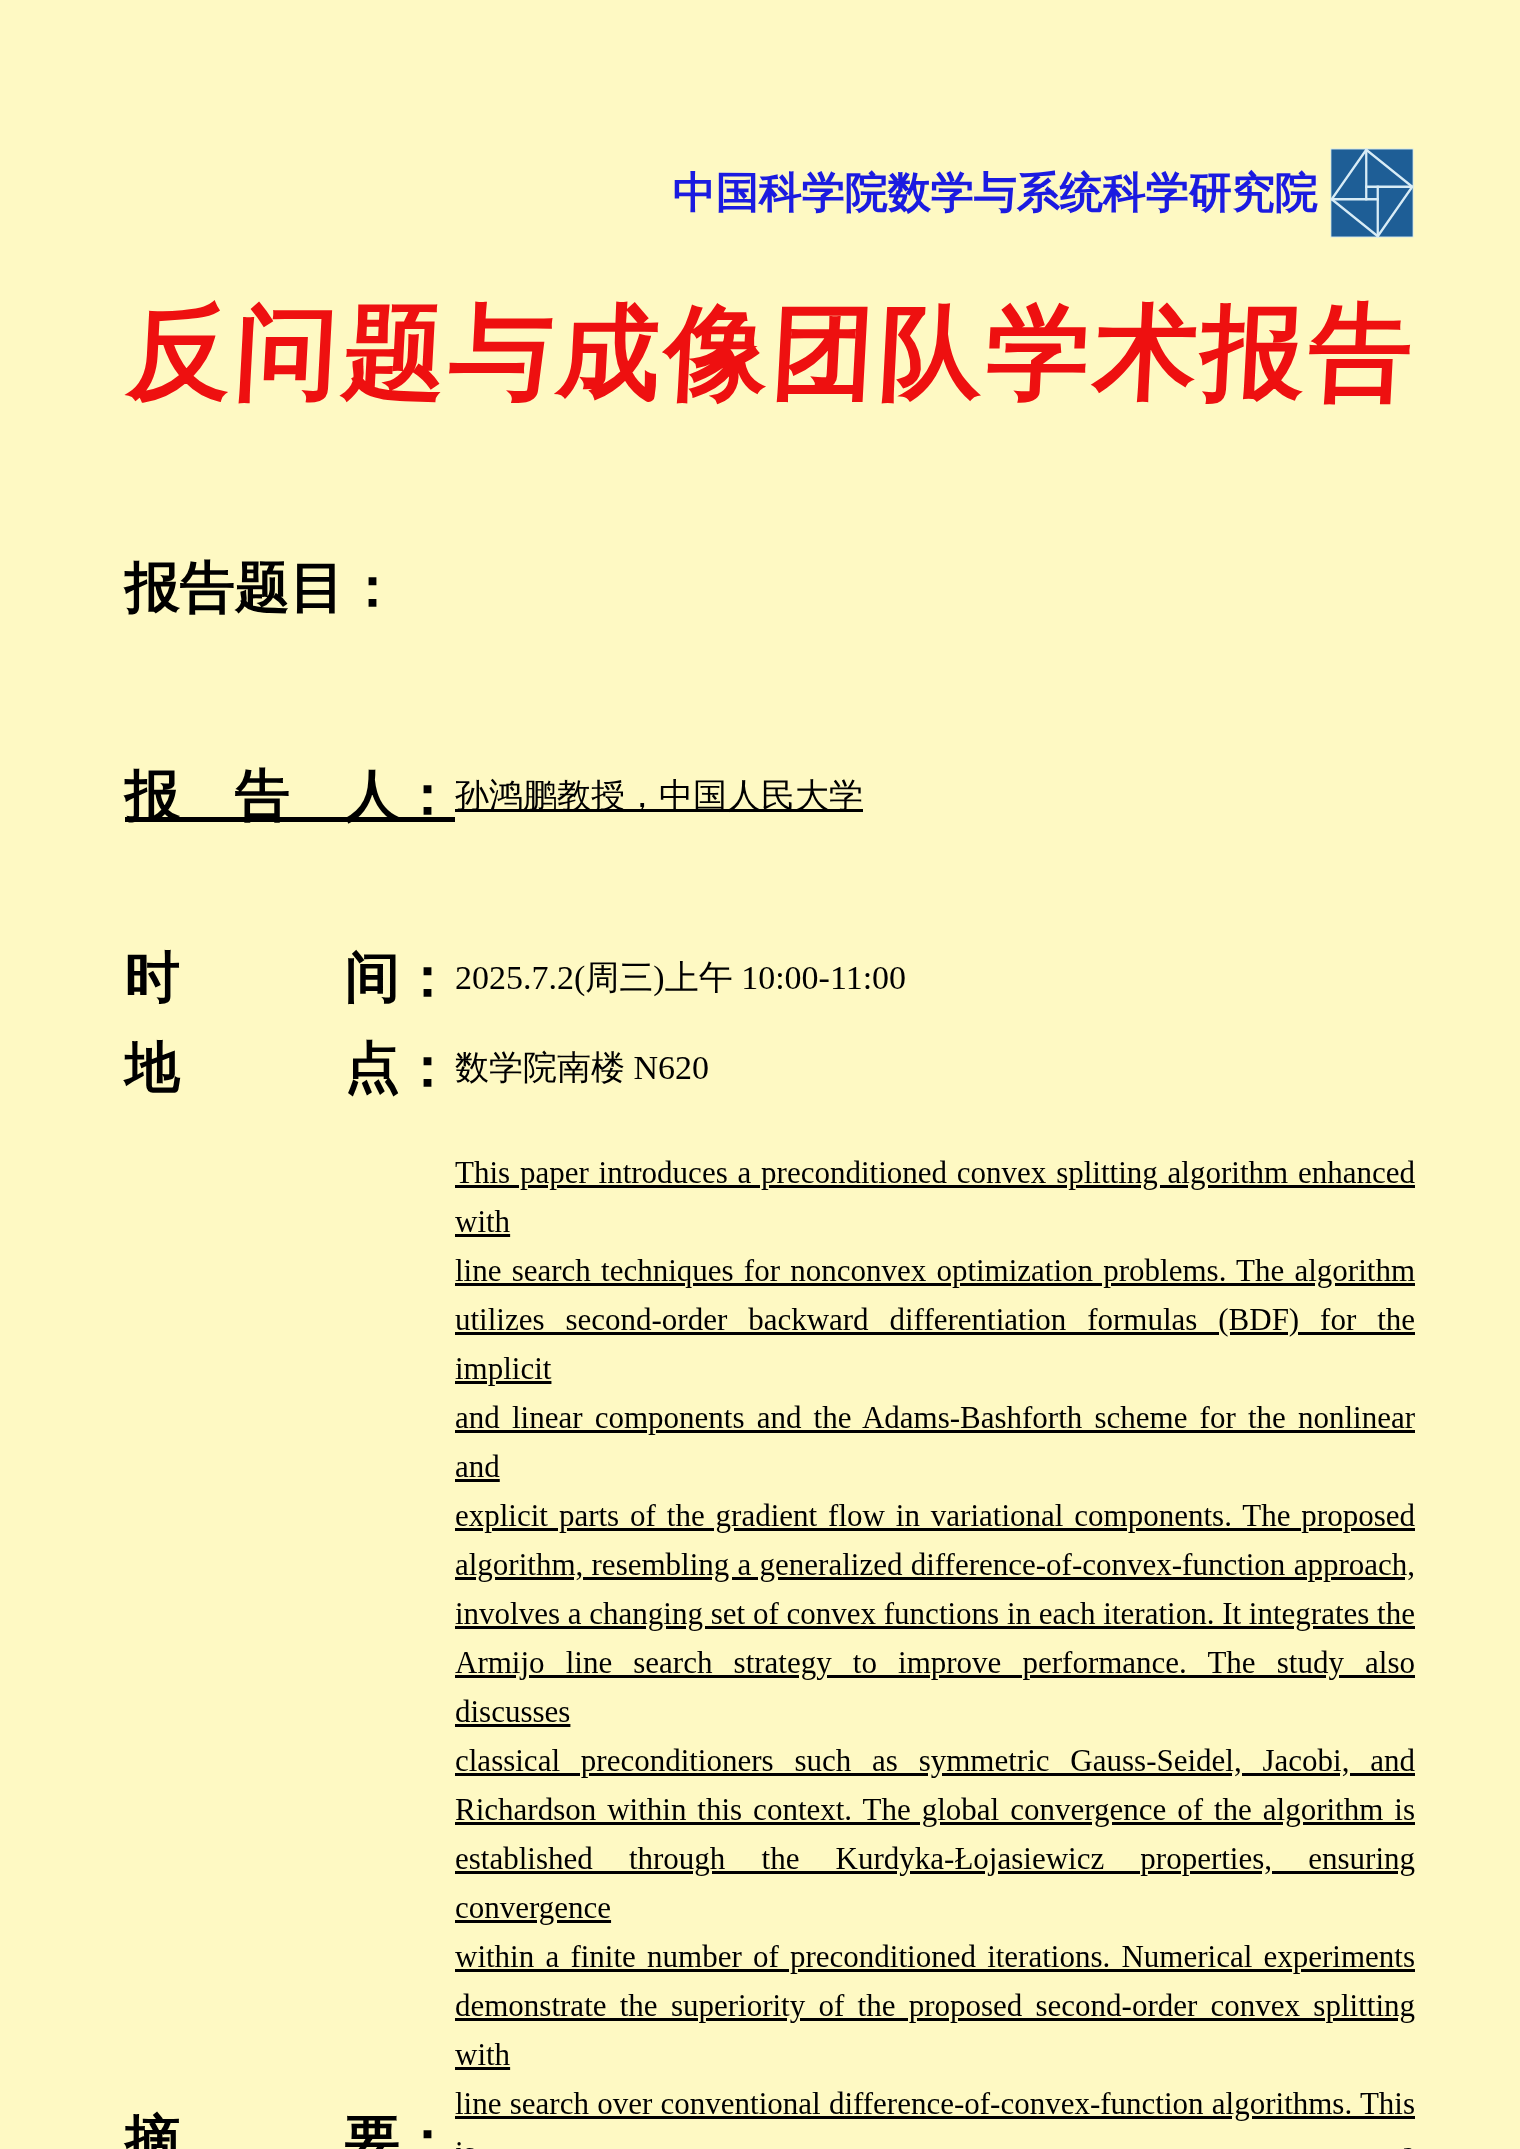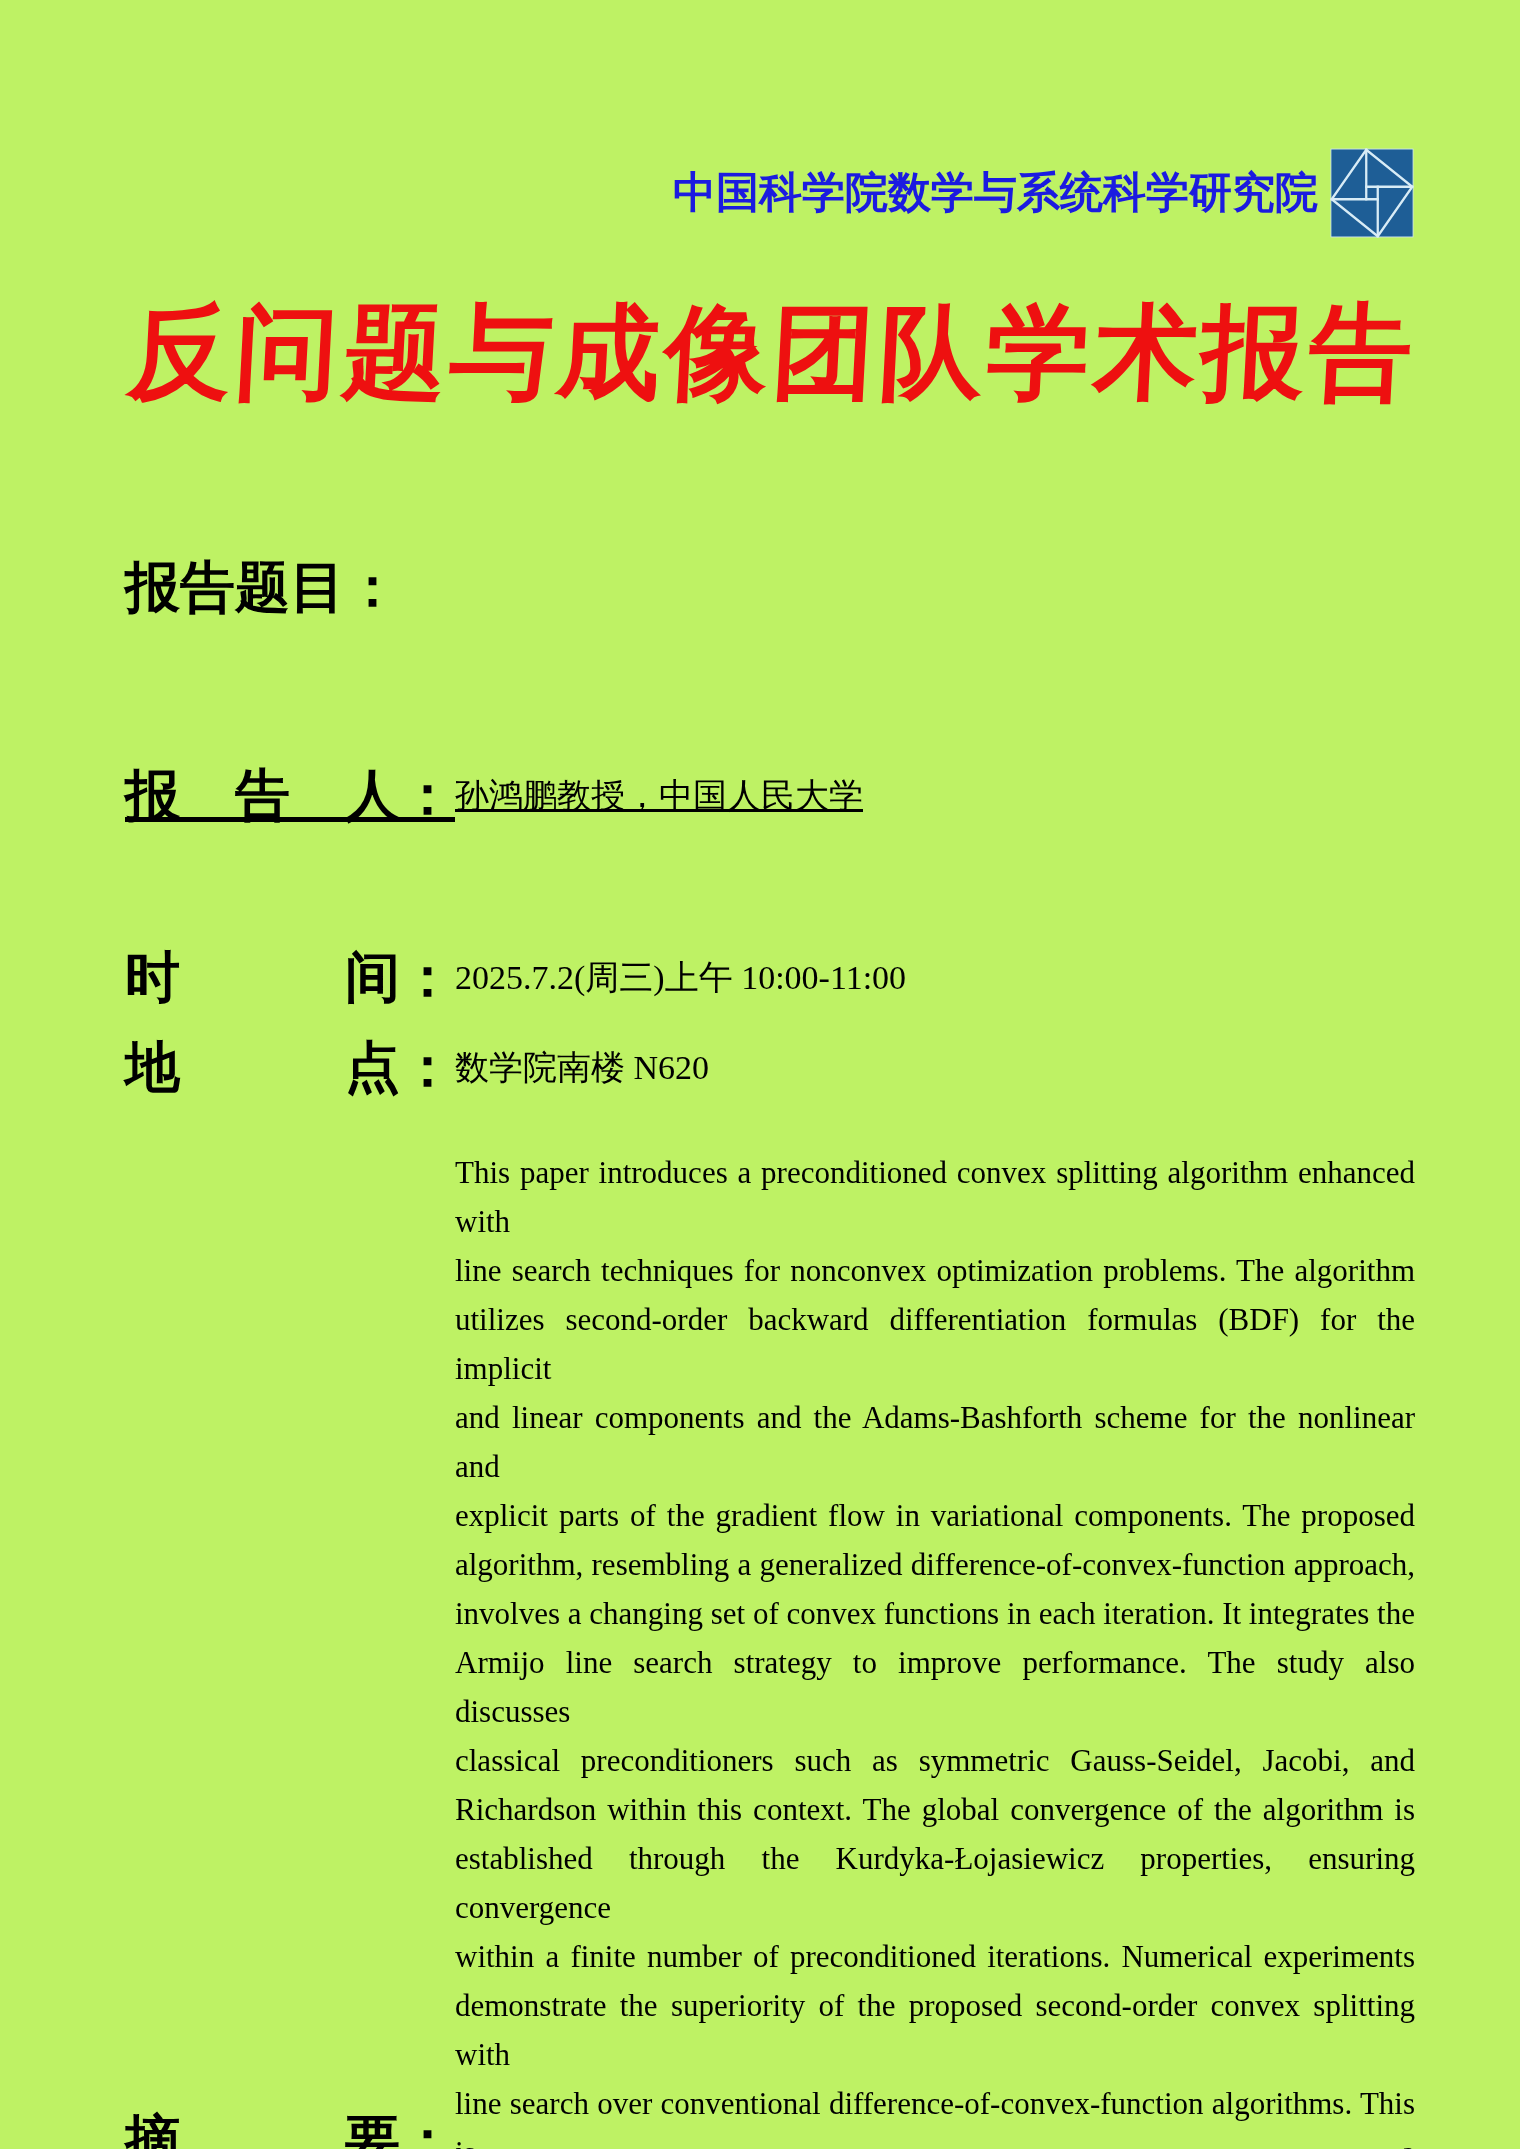--- a/index.html
+++ b/index.html
@@ -1,21 +1,21 @@
 <!DOCTYPE html>
 <html><head>
 <meta charset="utf-8">
 <style>
   * { margin: 0; padding: 0; box-sizing: border-box; }
   html, body { background: #ffffff; }
   .page {
     position: relative;
     width: 1520px;
     height: 2149px;
-    background: #bef264;
+    background: #fef9c3;
     font-family: "Liberation Serif", "DejaVu Serif", serif;
     color: #000000;
     overflow: hidden;
   }
 
   
   .header {
     position: absolute;
     top: 148px;
     left: 0;
@@ -94,20 +94,21 @@
     font-size: 34px;
     line-height: 72px;
     white-space: nowrap;
   }
   .abstract-label { padding-top: 20px; }
   .abstract-line {
     font-size: 31px;
     line-height: 49px;
     text-align: justify;
     text-align-last: justify;
+    text-decoration: underline;
   }
 </style>
 </head>
 <body>
 
 <div class="page">
 
   <div class="header">
     <div class="header-institute">中国科学院数学与系统科学研究院</div>
     <div class="logo-box">

